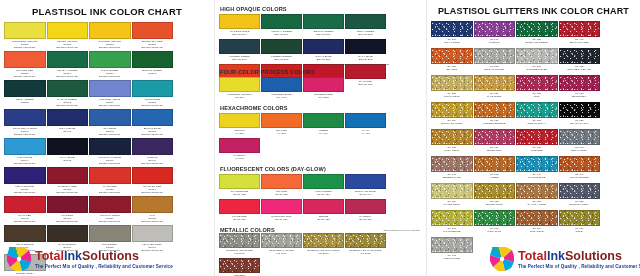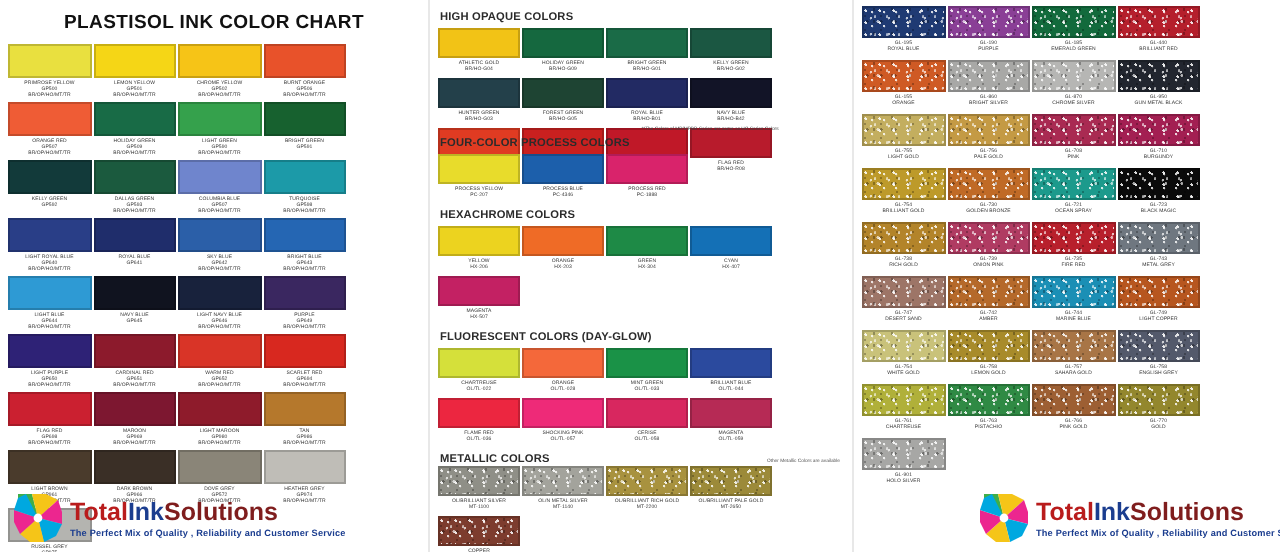--- a/index.html
+++ b/index.html
@@ -645,20 +645,21 @@
             <div class="cap">
               <b>COPPER</b>
             </div>
           </div>
         </div>
       </div>
 
   </div>
 
   <div class="panel panel-right">
+    <div class="chart-title right">PLASTISOL  GLITTERS INK COLOR CHART</div>
     <div class="grid" id="right-grid">
         <div class="cell">
           <div class="sw glitter" style="background: rgb(31, 58, 115);"></div>
           <div class="cap">
             <b>GL-195</b>
             <b>ROYAL BLUE</b>
           </div>
         </div>
         <div class="cell">
           <div class="sw glitter" style="background: rgb(138, 63, 150);"></div>

